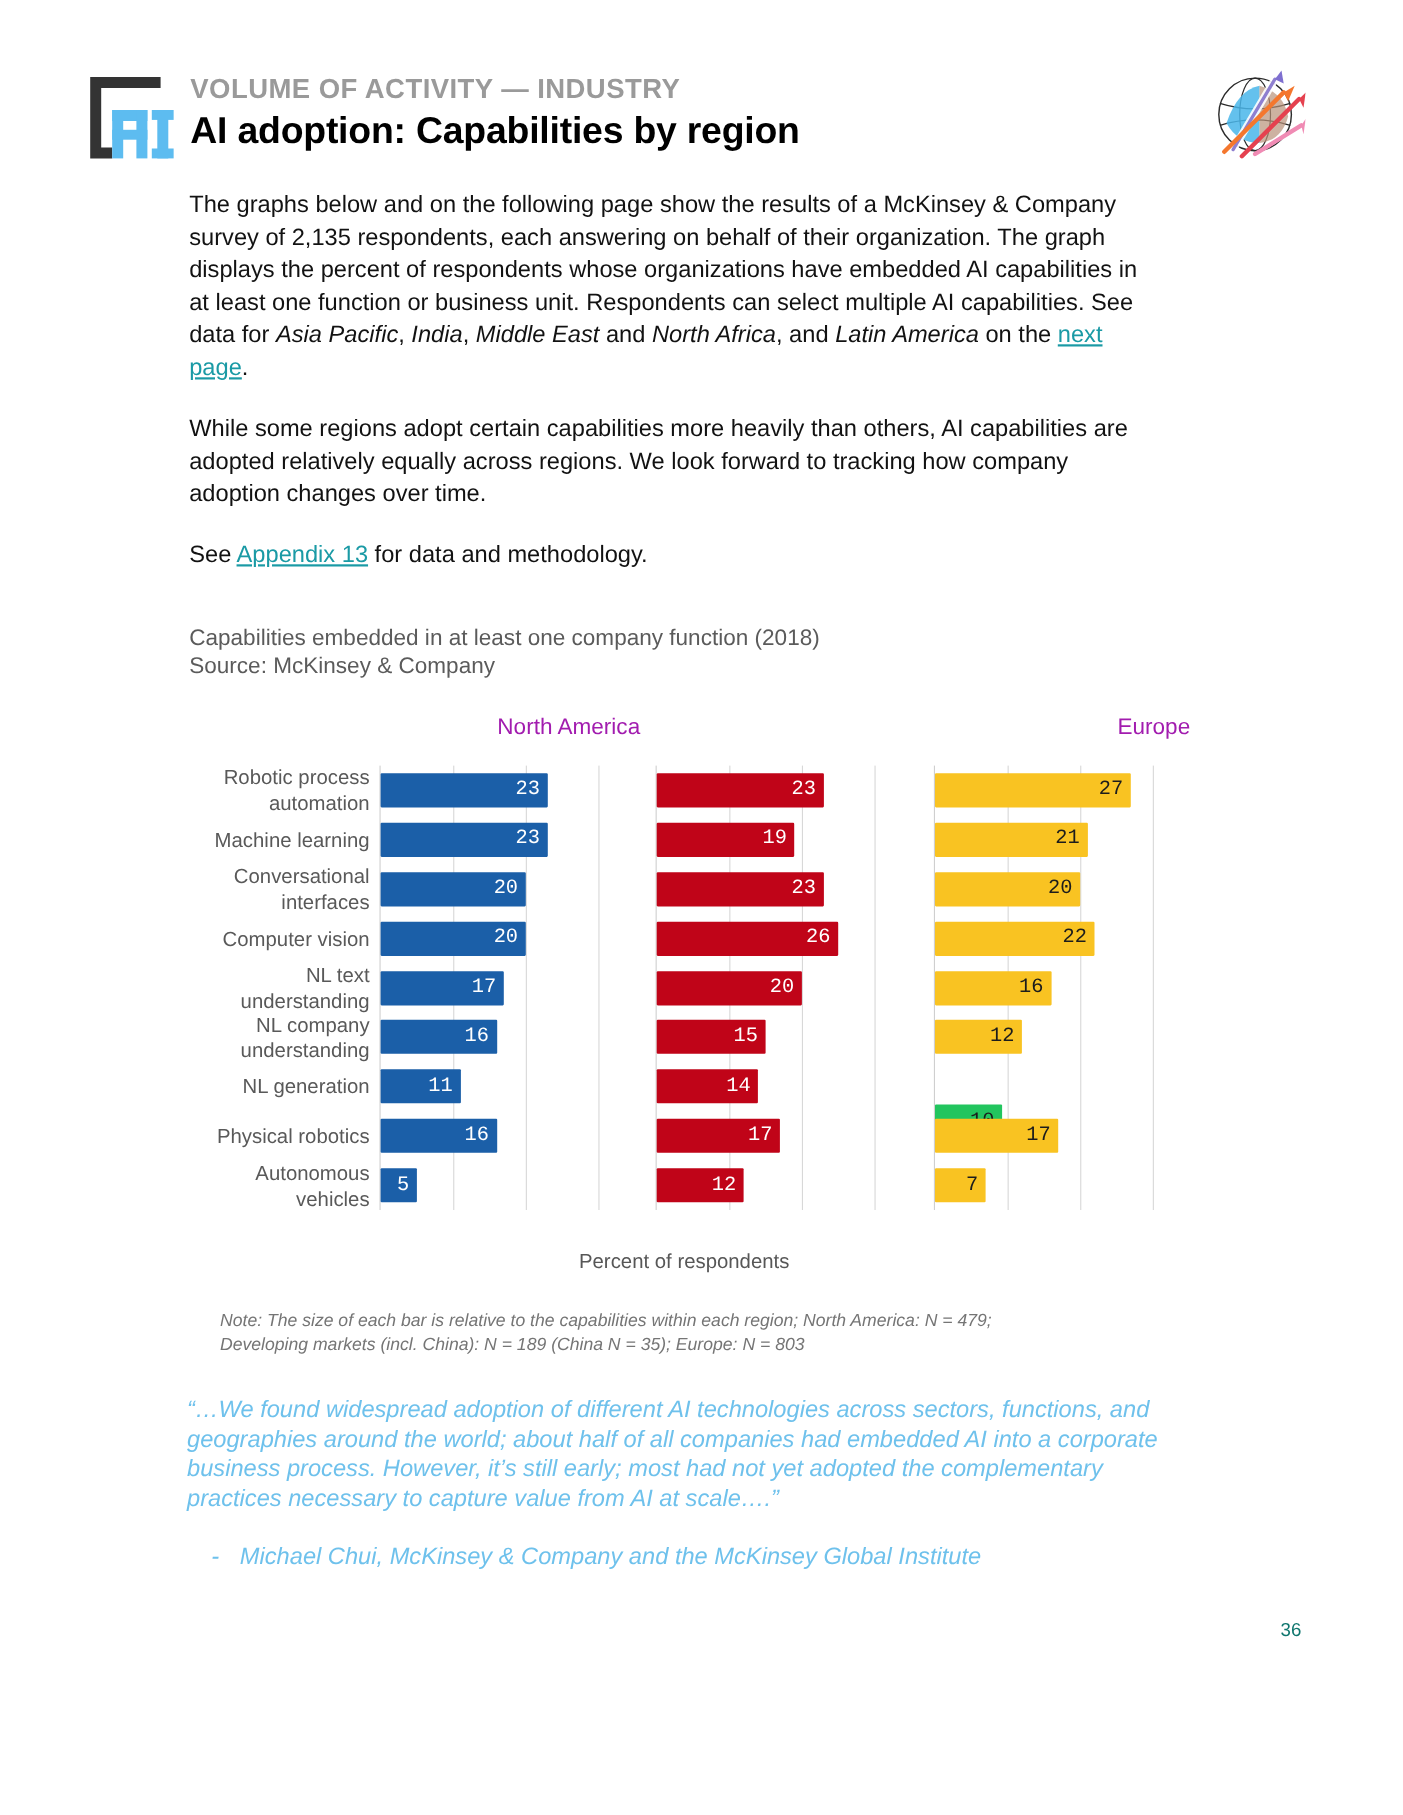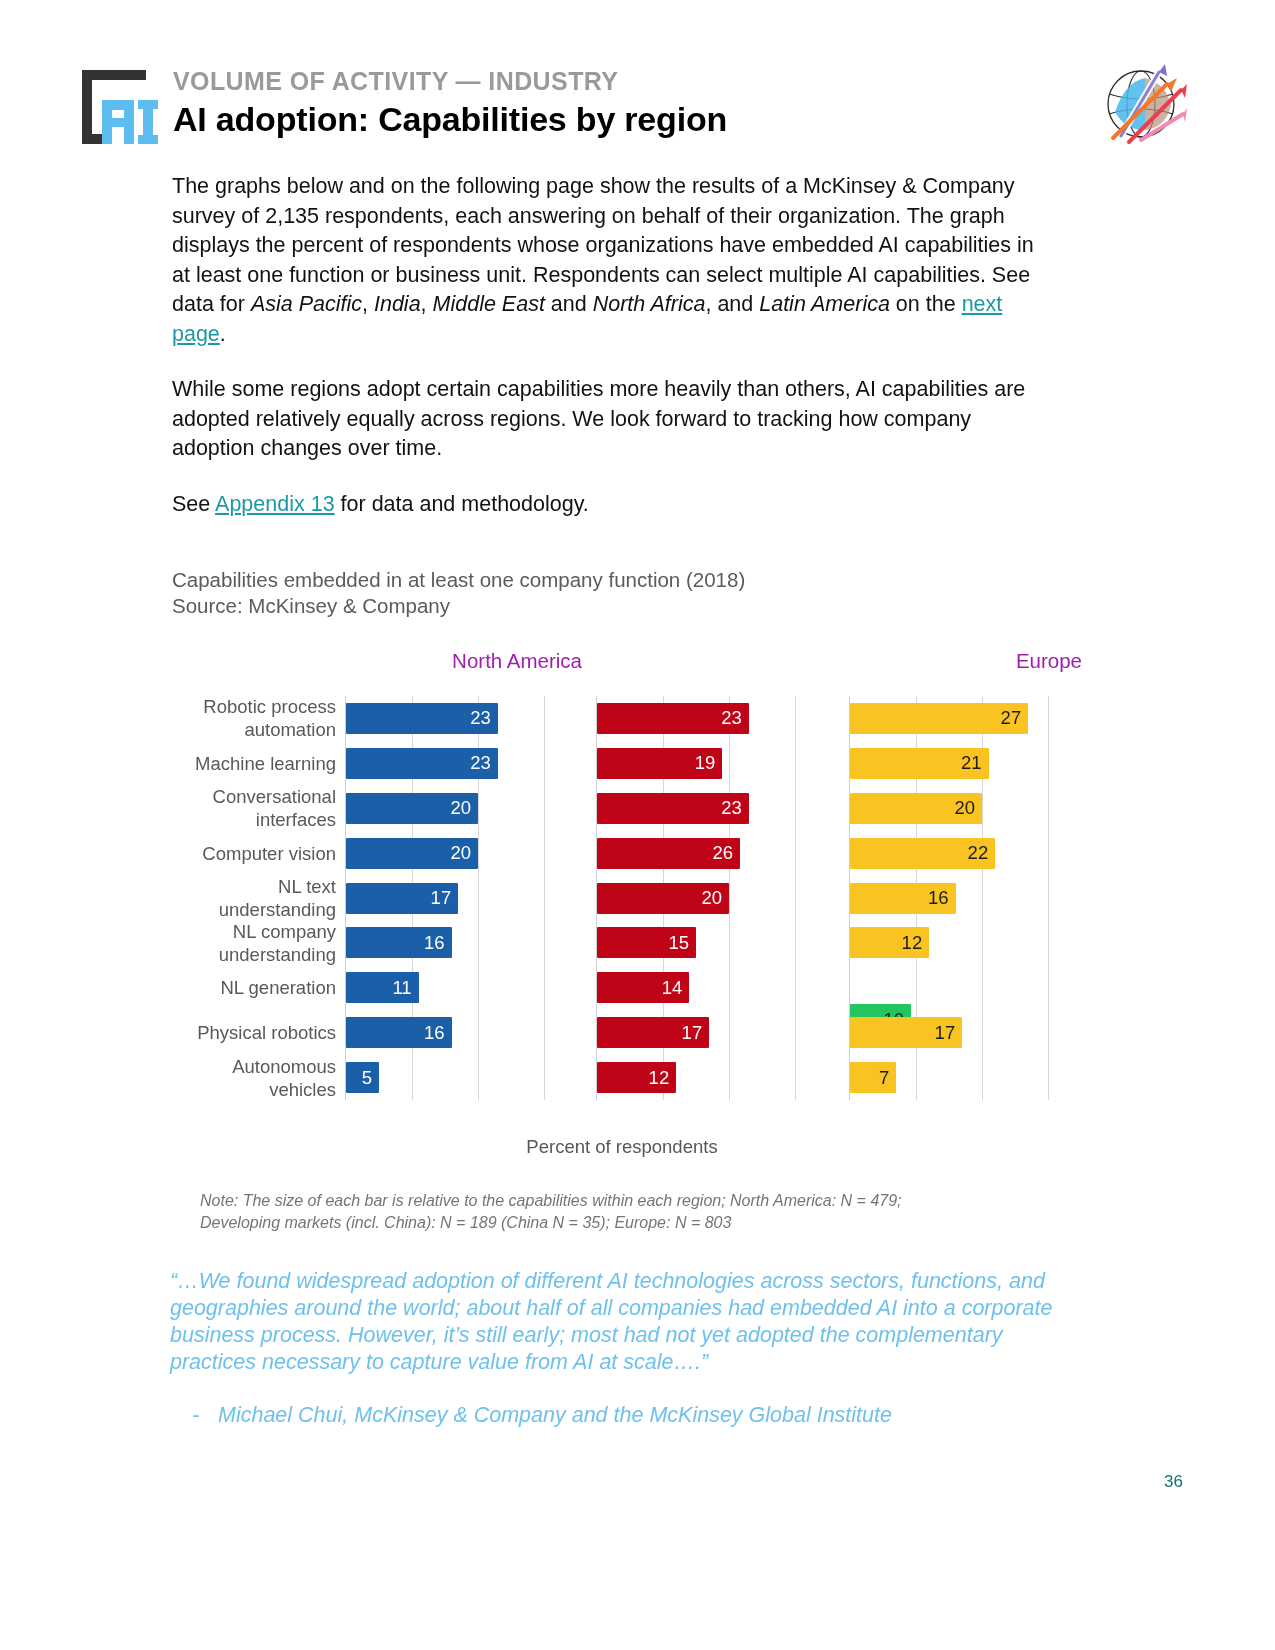--- a/index.html
+++ b/index.html
@@ -159,20 +159,21 @@
     top: 0;
     bottom: 0;
     width: 1px;
     background: #d8d8d8;
   }
 
   .bar {
     position: absolute;
     height: 31px;
     border-radius: 1px;
+    font-family: Liberation Mono, monospace;
   }
   .bar-value {
     position: absolute;
     right: 7px;
     top: 50%;
     transform: translateY(-50%);
     font-size: 18.5px;
     font-weight: normal;
     line-height: 1;
   }
@@ -378,21 +379,21 @@
         <div class="gridline" style="left: 198px;"></div>
         <div class="bar light-text" style="background: rgb(192, 4, 24); width: 151.8px; top: 6.94444px; left: 0px;">
           <span class="bar-value">23</span>
         </div>
         <div class="bar light-text" style="background: rgb(192, 4, 24); width: 125.4px; top: 51.8333px; left: 0px;">
           <span class="bar-value">19</span>
         </div>
         <div class="bar light-text" style="background: rgb(192, 4, 24); width: 151.8px; top: 96.7222px; left: 0px;">
           <span class="bar-value">23</span>
         </div>
-        <div class="bar light-text" style="background: rgb(192, 4, 24); width: 143px; top: 141.611px; left: 0px; text-align: right;">
+        <div class="bar light-text" style="background: rgb(192, 4, 24); width: 165px; top: 141.611px; left: 0px; text-align: right;">
           <span class="bar-value">26</span>
         </div>
         <div class="bar light-text" style="background: rgb(192, 4, 24); width: 132px; top: 186.5px; left: 0px;">
           <span class="bar-value">20</span>
         </div>
         <div class="bar light-text" style="background: rgb(192, 4, 24); width: 99px; top: 231.389px; left: 0px;">
           <span class="bar-value">15</span>
         </div>
         <div class="bar light-text" style="background: rgb(192, 4, 24); width: 92.4px; top: 276.278px; left: 0px;">
           <span class="bar-value">14</span>

